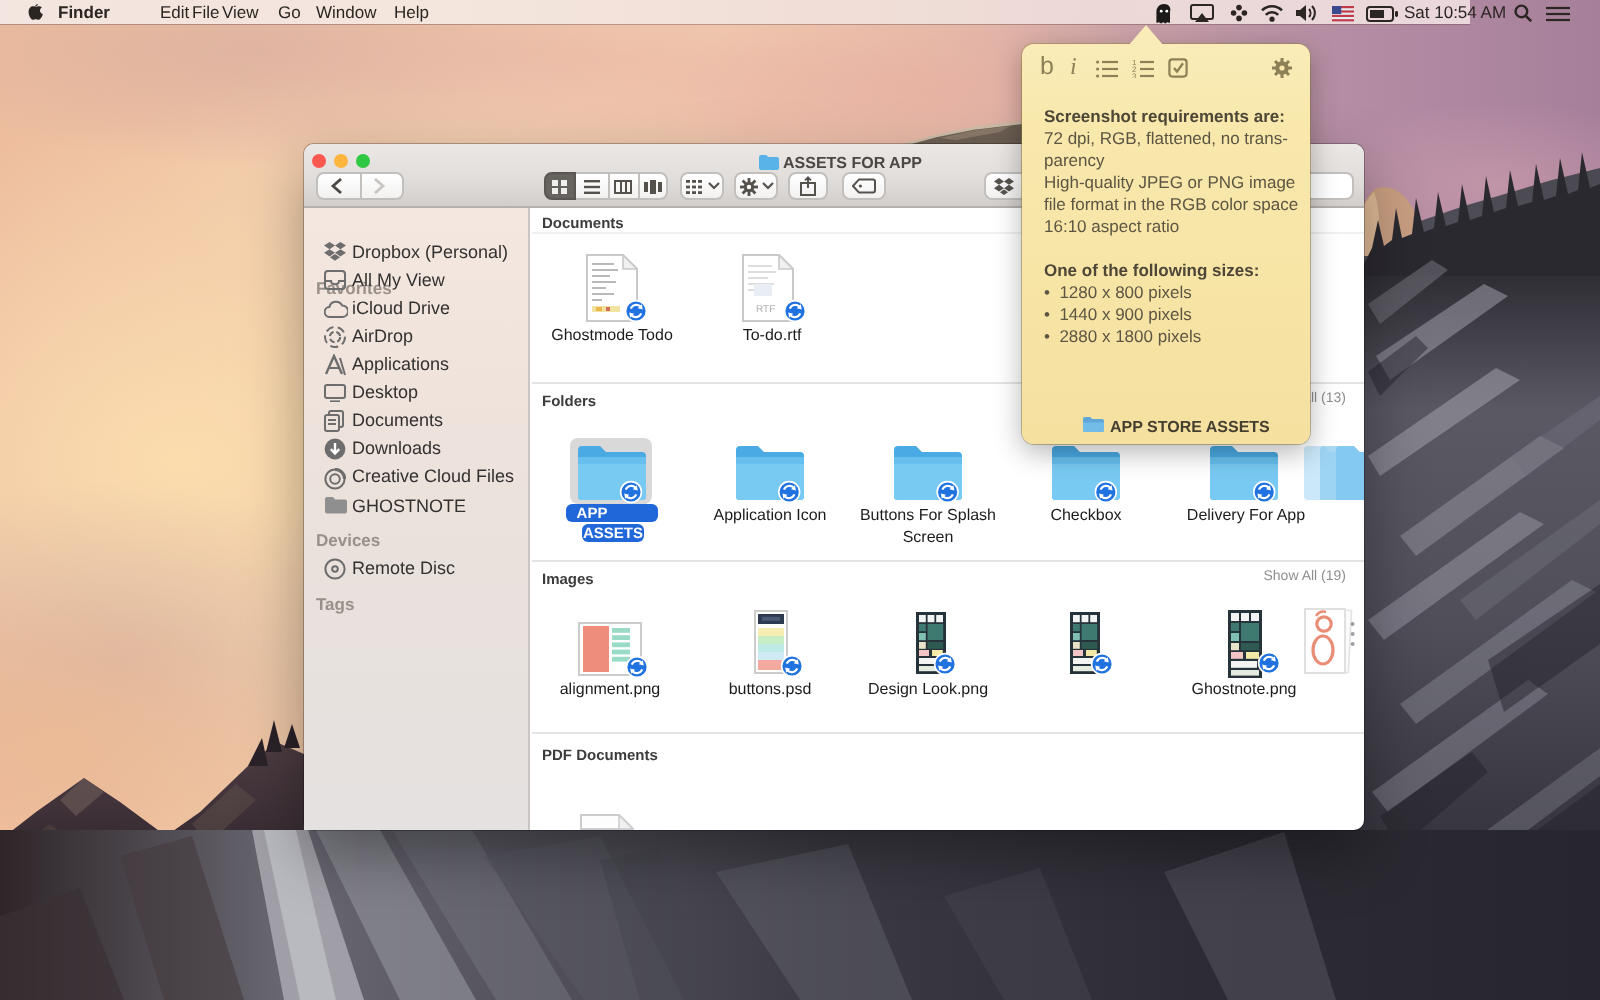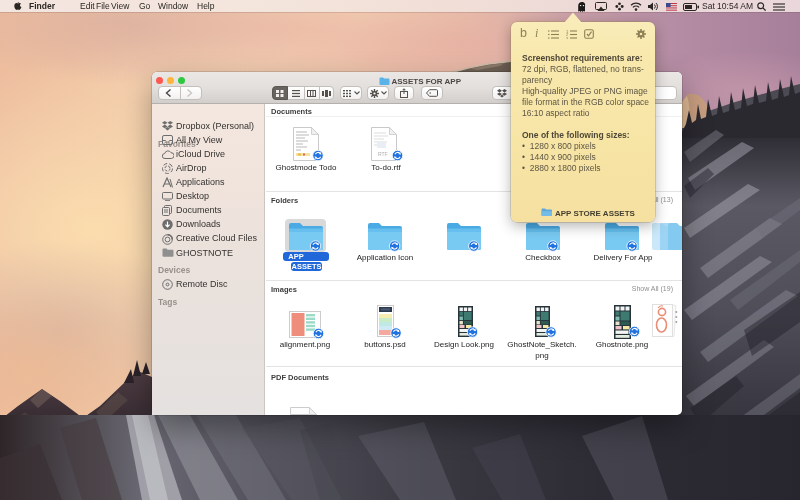--- a/index.html
+++ b/index.html
@@ -133,21 +133,21 @@
     <polygon points="242,428 300,418 342,500 292,500" fill="#5a5963" opacity="0.5"></polygon>
     <polygon points="358,436 424,422 456,500 400,500" fill="#5d5c67" opacity="0.55"></polygon>
     <polygon points="472,448 520,434 546,500 502,500" fill="#4a4954" opacity="0.4"></polygon>
     <polygon points="582,436 642,416 668,500 614,500" fill="#55545f" opacity="0.55"></polygon>
     <polygon points="60,428 96,418 122,500 82,500" fill="#453a3e" opacity="0.6"></polygon>
     <polygon points="0,458 40,444 62,500 0,500" fill="#3a3035" opacity="0.7"></polygon>
     <polygon points="300,430 330,424 355,500 320,500" fill="#45444e" opacity="0.45"></polygon>
   </g>
 </svg>
 
-<div class="abs" id="menubar" style="left:0;top:0;width:800px;height:12px;
+<div class="abs" id="menubar" style="left:0;top:0;width:735px;height:12px;
   background:linear-gradient(90deg,#f3e5df 0%,#f4e6dd 30%,#f1dfd7 55%,#ecd9d7 75%,#e9d7dc 100%);
   box-shadow:0 0.5px 0 rgba(90,60,60,.35); font-size:8.5px; color:#2b2622; white-space:nowrap;">
   <svg class="abs" style="left:13px;top:2px" width="9" height="9" viewBox="0 0 9 9">
     <path fill="#2b2622" d="M6.4 1.1c-.5 0-1 .3-1.3.3S4.2 1.1 3.6 1.1C2.4 1.1 1.3 2.1 1.3 4c0 2 1.4 3.9 2.2 3.9.5 0 .8-.3 1.4-.3.6 0 .8.3 1.4.3.8 0 2-1.9 2.1-2.9-1-.4-1.4-1-1.4-1.8 0-.7.4-1.2.9-1.5-.4-.5-.9-.6-1.5-.6zM5.9 0c-.6 0-1.2.5-1.3 1.2.6.1 1.3-.5 1.3-1.2z"></path>
   </svg>
   <span class="abs" style="left:29px;top:1px;font-weight:bold;">Finder</span>
   <span class="abs" style="left:64px;top:1px;padding-left:32px;">File</span>
   <span class="abs" style="left:80px;top:1px;">Edit</span>
   <span class="abs" style="left:111px;top:1px;">View</span>
   <span class="abs" style="left:139px;top:1px;">Go</span>
@@ -481,20 +481,21 @@
     <path d="M0 6.5 h34 v19.5 a2 2 0 0 1-2 2 h-30 a2 2 0 0 1-2-2z" fill="#66bfee"></path>
     <path d="M0 10 h34 v16 a2 2 0 0 1-2 2 h-30 a2 2 0 0 1-2-2z" fill="#7ecdf4" opacity="0.8"></path>
   </svg>
   <div class="abs" style="left:193px;top:181px;width:80px;text-align:center;font-size:8px;color:#1c1c1c;">Application Icon</div>
 
   <svg class="abs" style="left:295px;top:150px" width="34" height="28" viewBox="0 0 34 28">
     <path d="M0 3 a2 2 0 0 1 2-2 h9 l3 3 h18 a2 2 0 0 1 2 2 v20 a2 2 0 0 1-2 2 h-30 a2 2 0 0 1-2-2z" fill="#4aabe4"></path>
     <path d="M0 6.5 h34 v19.5 a2 2 0 0 1-2 2 h-30 a2 2 0 0 1-2-2z" fill="#66bfee"></path>
     <path d="M0 10 h34 v16 a2 2 0 0 1-2 2 h-30 a2 2 0 0 1-2-2z" fill="#7ecdf4" opacity="0.8"></path>
   </svg>
+  <div class="abs" style="left:264px;top:181px;width:96px;text-align:center;font-size:8px;color:#1c1c1c;line-height:10.5px;">Buttons For Splash<br>Screen</div>
 
   <svg class="abs" style="left:374px;top:150px" width="34" height="28" viewBox="0 0 34 28">
     <path d="M0 3 a2 2 0 0 1 2-2 h9 l3 3 h18 a2 2 0 0 1 2 2 v20 a2 2 0 0 1-2 2 h-30 a2 2 0 0 1-2-2z" fill="#4aabe4"></path>
     <path d="M0 6.5 h34 v19.5 a2 2 0 0 1-2 2 h-30 a2 2 0 0 1-2-2z" fill="#66bfee"></path>
     <path d="M0 10 h34 v16 a2 2 0 0 1-2 2 h-30 a2 2 0 0 1-2-2z" fill="#7ecdf4" opacity="0.8"></path>
   </svg>
   <div class="abs" style="left:351px;top:181px;width:80px;text-align:center;font-size:8px;color:#1c1c1c;">Checkbox</div>
 
   <svg class="abs" style="left:453px;top:150px" width="34" height="28" viewBox="0 0 34 28">
     <path d="M0 3 a2 2 0 0 1 2-2 h9 l3 3 h18 a2 2 0 0 1 2 2 v20 a2 2 0 0 1-2 2 h-30 a2 2 0 0 1-2-2z" fill="#4aabe4"></path>
@@ -577,21 +578,20 @@
     <rect x="5.8" y="15" width="7.8" height="3.4" fill="#2e5a52"></rect>
     <g fill="#f5e9a8">
         <rect x="8" y="19" width="5.4" height="3"></rect>
       </g>
     <g fill="#f2c4c4">
         <rect x="1.5" y="19" width="5" height="3"></rect>
       </g>
     <rect x="1.5" y="23" width="11" height="3" fill="#f4f4f2"></rect>
     <rect x="1.5" y="27" width="12" height="2.6" fill="#e3ecdf"></rect>
   </svg>
-  <div class="abs" style="left:350px;top:268px;width:80px;text-align:center;font-size:8px;color:#1c1c1c;line-height:10.5px;">GhostNote_Sketch.<br>png</div>
 
   <svg class="abs" style="left:461.5px;top:232.5px" width="17" height="34" viewBox="0 0 17 34">
     <rect width="17" height="34" fill="#27333b"></rect>
     <g fill="#f2f4f4">
         <rect x="1.5" y="1.5" width="4" height="4"></rect>
         <rect x="6.5" y="1.5" width="4" height="4"></rect>
         <rect x="11.5" y="1.5" width="4" height="4"></rect>
       </g>
     <g fill="#3e7a70">
         <rect x="1.5" y="6.5" width="4" height="4"></rect>

